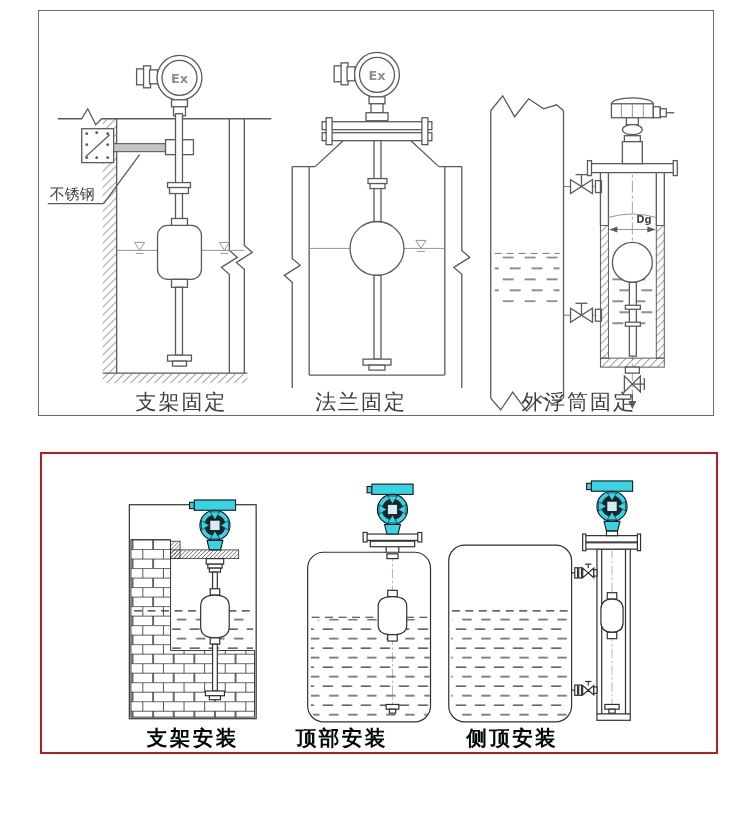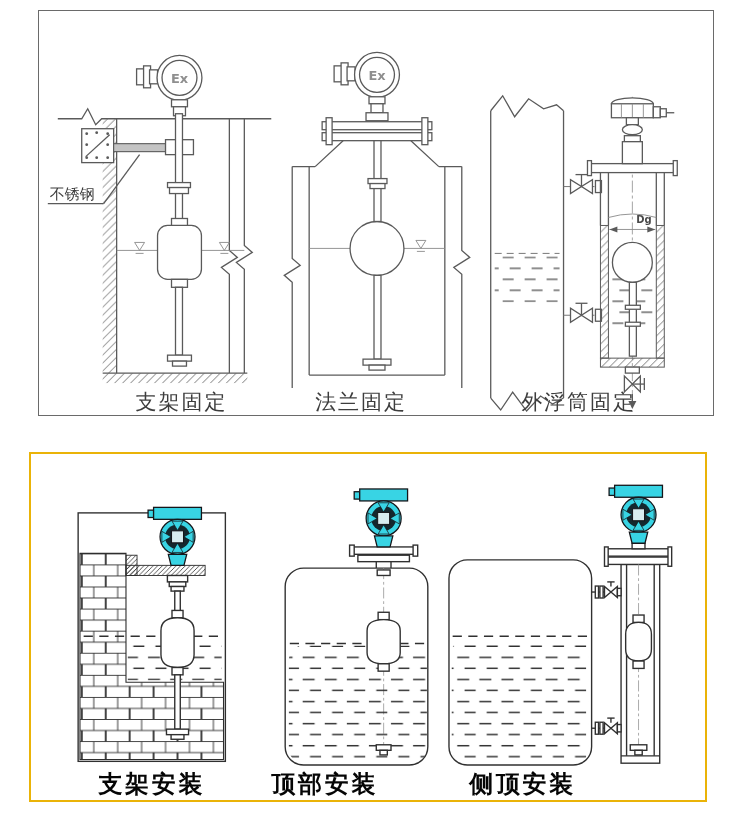--- a/index.html
+++ b/index.html
@@ -5,21 +5,21 @@
   :root{
     --transmitter:#38d4e4; --transmitter-dark:#14282e; --transmitter-center:#d8edf0;
     --line-top:#5a5a5a; --line-bottom:#303030;
     --caption-top:#3d3d3d; --caption-bottom:#050505; --background:#ffffff;
   }
   *{margin:0;padding:0;box-sizing:border-box}
   body{background:var(--background);font-family:"DejaVu Sans","Liberation Sans",sans-serif}
   .stage{position:relative;width:750px;height:840px;background:var(--background);overflow:hidden}
   .panel{position:absolute;background:#fff}
   .panel.top{left:38px;top:10px;width:676px;height:406px;border:1.5px solid #6a6a6a}
-  .panel.bottom{left:29px;top:452px;width:678px;height:350px;border:2px solid #eab308}
+  .panel.bottom{left:40px;top:452px;width:678px;height:302px;border:2px solid #b91c1c}
   svg.art{display:block;width:100%;height:100%}
   
   .gln{stroke:var(--line-top);stroke-width:1.3;fill:none}
   .glnt{stroke:#8a8a8a;stroke-width:.9;fill:none}
   .gf{fill:#fff;stroke:var(--line-top);stroke-width:1.3}
   .gfill{fill:#c4c4c4;stroke:var(--line-top);stroke-width:1.1}
   .dashln{stroke:#777;stroke-width:1;stroke-dasharray:7 5;fill:none}
   .cln{stroke:#999;stroke-width:.9;stroke-dasharray:12 3 3 3;fill:none}
   .dot{fill:#5a5a5a}
   

